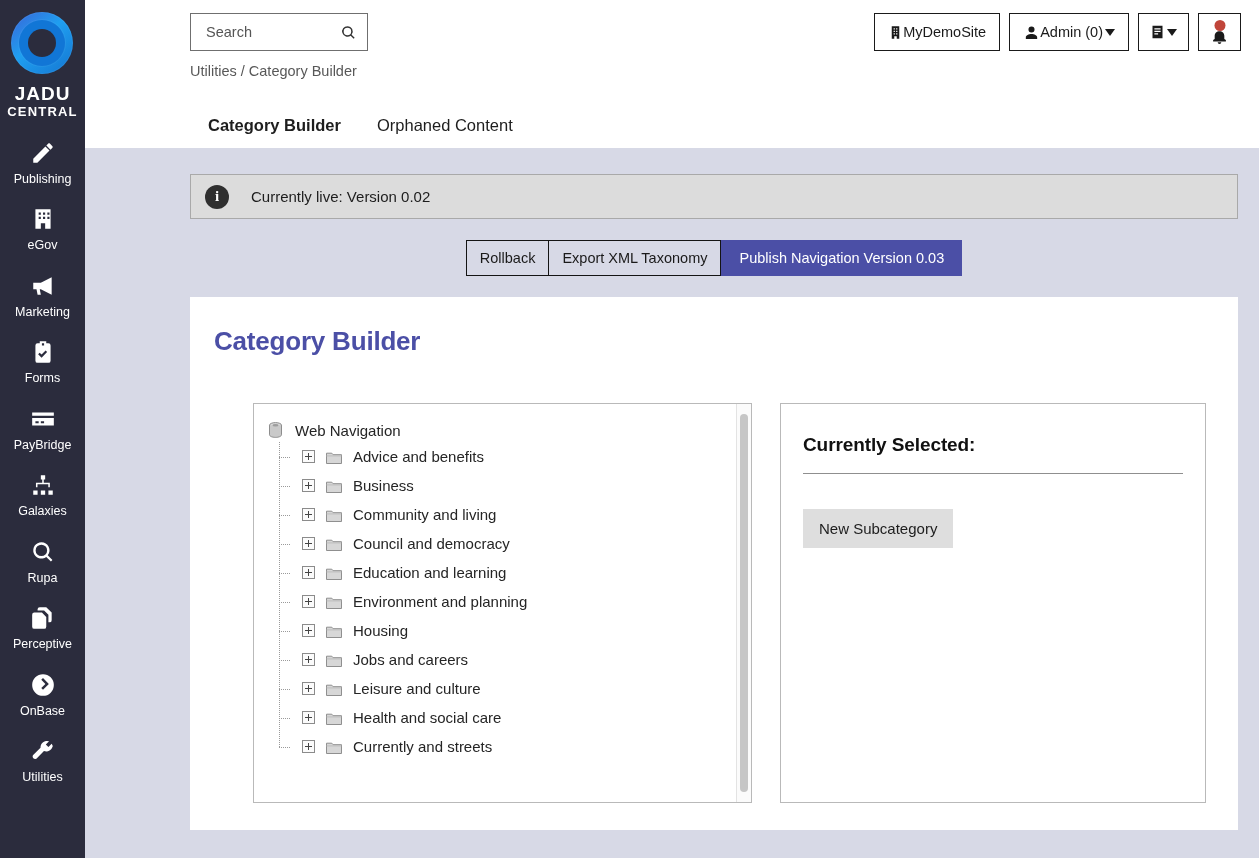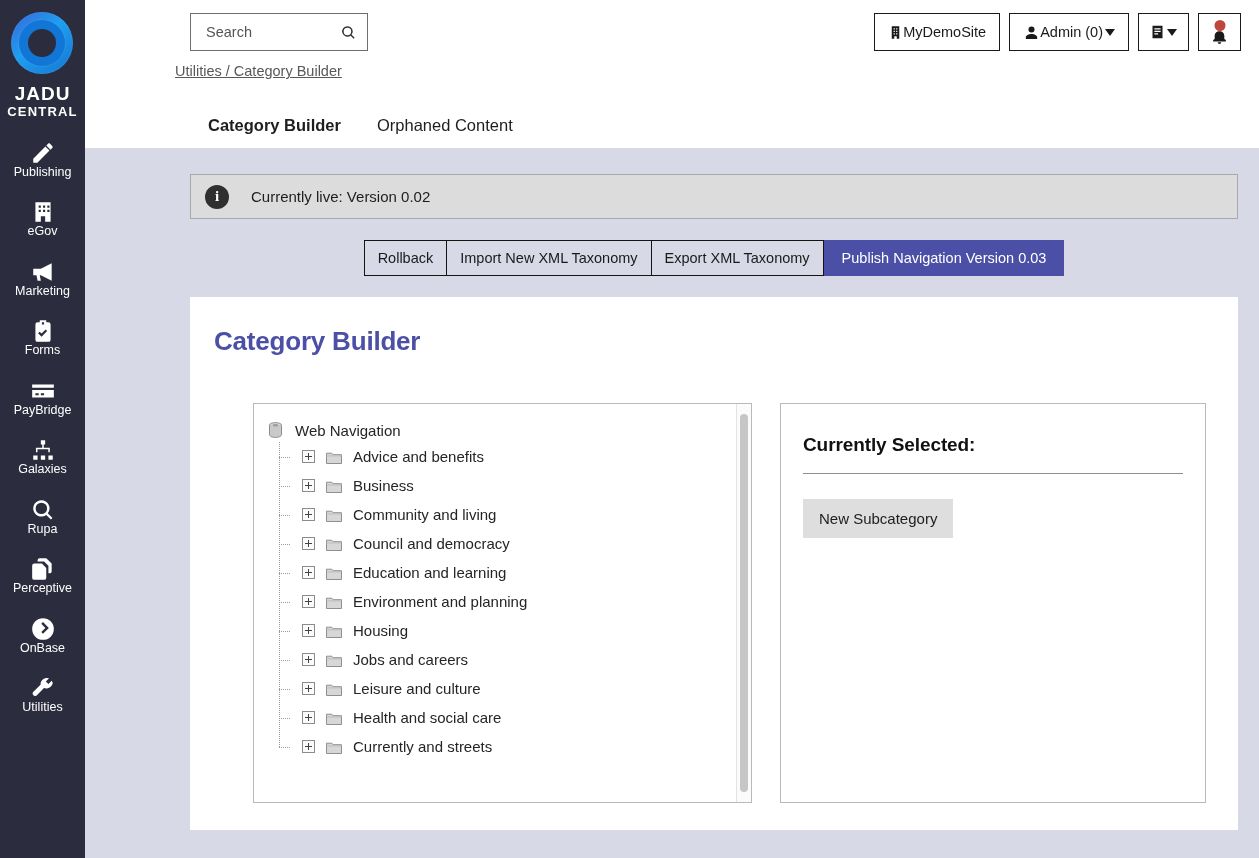--- a/index.html
+++ b/index.html
@@ -64,20 +64,21 @@
     font-size: 13px; font-weight: 700; letter-spacing: 1.2px;
     margin-top: 1px;
   }
 
   .nav-item {
     width: 85px;
     padding: 11px 2px 10px 2px;
     display: flex;
     flex-direction: column;
     align-items: center;
+    gap: 7px;
     cursor: pointer;
     text-decoration: none;
     color: #ffffff;
   }
   .nav-item .nav-label {
     font-size: 12.5px;
     line-height: 1;
     color: #ffffff;
     white-space: nowrap;
   }
@@ -117,25 +118,24 @@
     font-family: "Liberation Sans", sans-serif;
     color: #333;
     background: transparent;
     min-width: 0;
   }
   .search-input::placeholder { color: #555; }
   .search-icon svg { width: 17px; height: 17px; display:block; }
 
   .breadcrumb {
     position: absolute;
-    left: 90px; top: 63px;
+    left: 105px; top: 63px;
     font-size: 14.5px;
     color: #585858;
     white-space: nowrap;
-    text-decoration: underline;
   }
 
   .top-actions {
     position: absolute;
     right: 18px; top: 13px;
     display: flex;
     align-items: stretch;
     gap: 9px;
     height: 38px;
   }
@@ -379,21 +379,21 @@
     color: #111111;
     margin: 0;
     letter-spacing: -0.1px;
   }
   .select-rule {
     border: none;
     border-top: 1px solid #8f8f8f;
     margin: 17px 0 0 0;
   }
   .subcat-btn {
-    margin-top: 25px;
+    margin-top: 35px;
     background: #dedede;
     border: none;
     font-size: 15px;
     font-family: "Liberation Sans", sans-serif;
     color: #1d1d1d;
     padding: 11px 16px;
     cursor: pointer;
     white-space: nowrap;
   }
 </style>
@@ -569,21 +569,20 @@
     <section class="content">
 
       <div class="alert">
         <div class="alert-icon">i</div>
         <div class="alert-text">Currently live: Version 0.02</div>
       </div>
 
       <div class="actionbar">
         <div class="btn-group">
           <button class="gbtn">Rollback</button>
-          <button class="gbtn">Import New XML Taxonomy</button>
           <button class="gbtn">Export XML Taxonomy</button>
         </div>
         <button class="publish-btn">Publish Navigation Version 0.03</button>
       </div>
 
       <div class="card">
         <h1 class="card-title">Category Builder</h1>
 
         <div class="panels">
 

